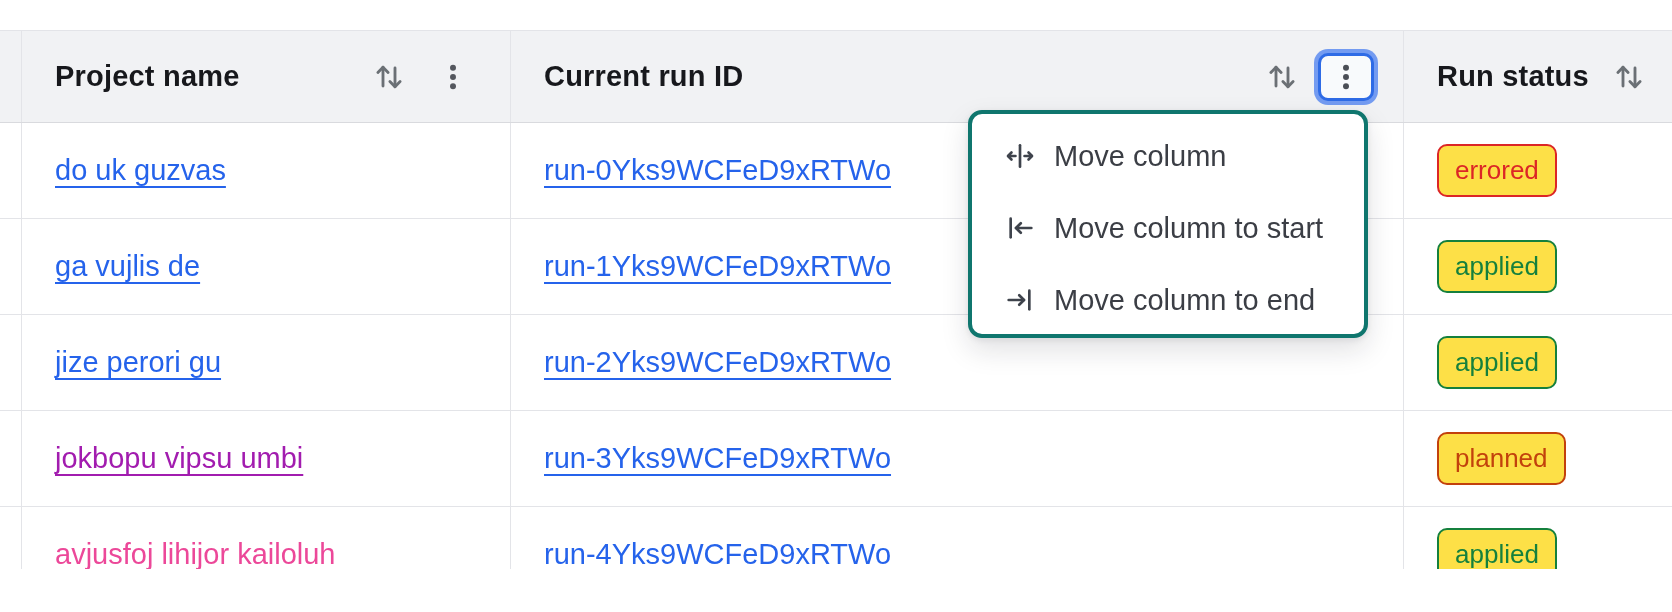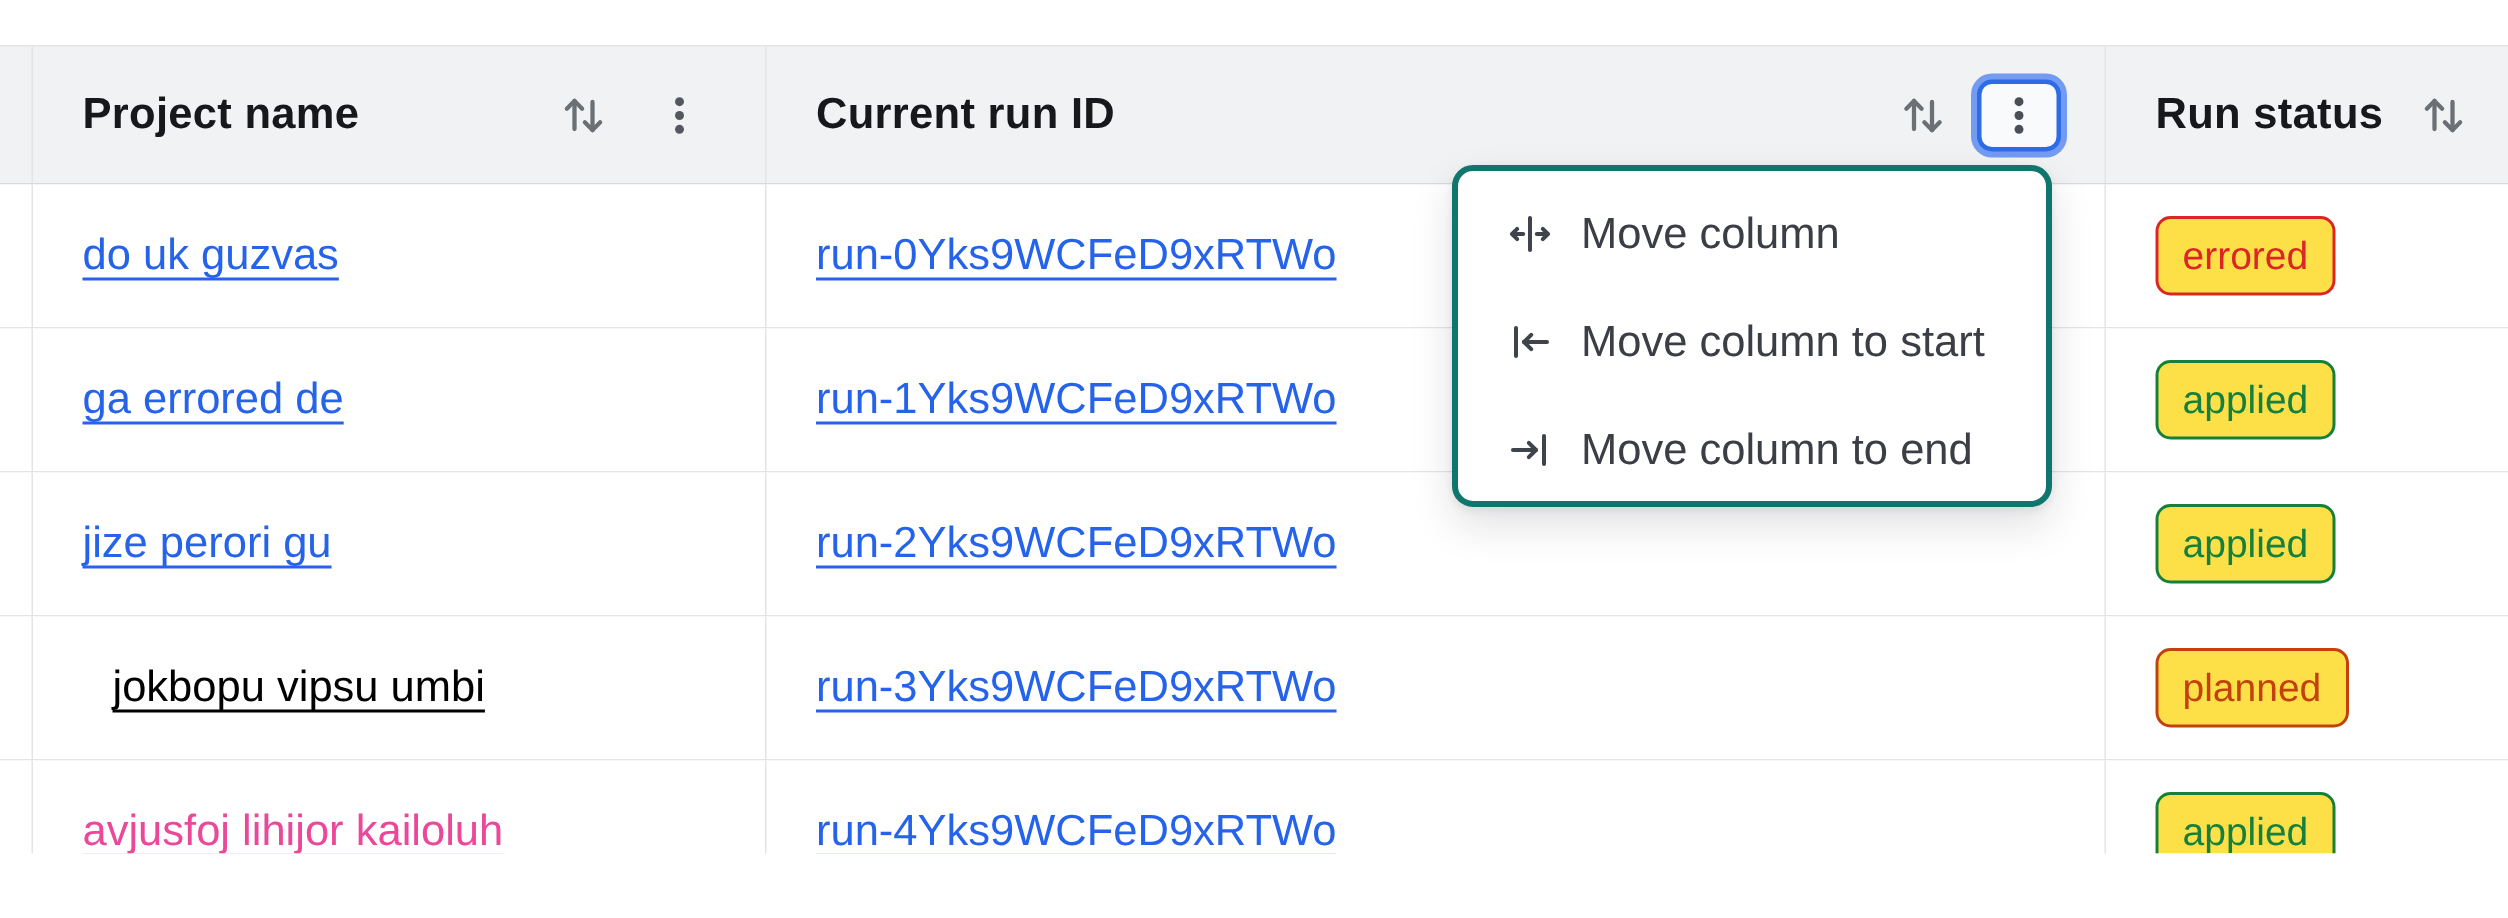--- a/index.html
+++ b/index.html
@@ -185,21 +185,21 @@
       <a class="link rt-run" style="color: rgb(37, 99, 235);">run-0Yks9WCFeD9xRTWo</a>
     </div>
     <div class="cell">
       <span class="badge rt-status" style="color: rgb(220, 38, 38);">errored</span>
     </div>
   </div>
 
   <div class="row">
     <div class="cell gutter"></div>
     <div class="cell">
-      <a class="link rt-project" style="color: rgb(37, 99, 235);">ga errored de</a>
+      <a class="link rt-project" style="color: rgb(37, 99, 235);">ga vujlis de</a>
     </div>
     <div class="cell">
       <a class="link rt-run" style="color: rgb(37, 99, 235);">run-1Yks9WCFeD9xRTWo</a>
     </div>
     <div class="cell">
       <span class="badge rt-status" style="color: rgb(21, 128, 61);">applied</span>
     </div>
   </div>
 
   <div class="row">
@@ -211,21 +211,21 @@
       <a class="link rt-run" style="color: rgb(37, 99, 235);">run-2Yks9WCFeD9xRTWo</a>
     </div>
     <div class="cell">
       <span class="badge rt-status" style="color: rgb(21, 128, 61);">applied</span>
     </div>
   </div>
 
   <div class="row">
     <div class="cell gutter"></div>
     <div class="cell">
-      <a class="link rt-project" style="color: #000000; margin-left: 20px;">jokbopu vipsu umbi</a>
+      <a class="link rt-project" style="color: #a21caf;">jokbopu vipsu umbi</a>
     </div>
     <div class="cell">
       <a class="link rt-run" style="color: rgb(37, 99, 235);">run-3Yks9WCFeD9xRTWo</a>
     </div>
     <div class="cell">
       <span class="badge rt-status" style="color: rgb(194, 65, 12);">planned</span>
     </div>
   </div>
 
   <div class="row">

